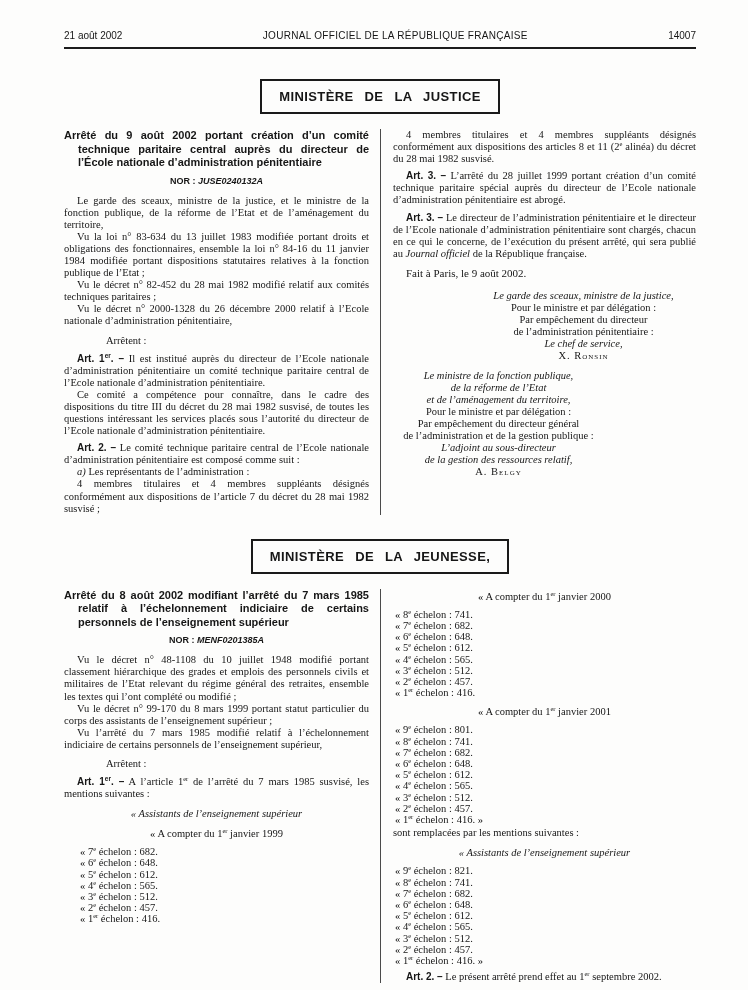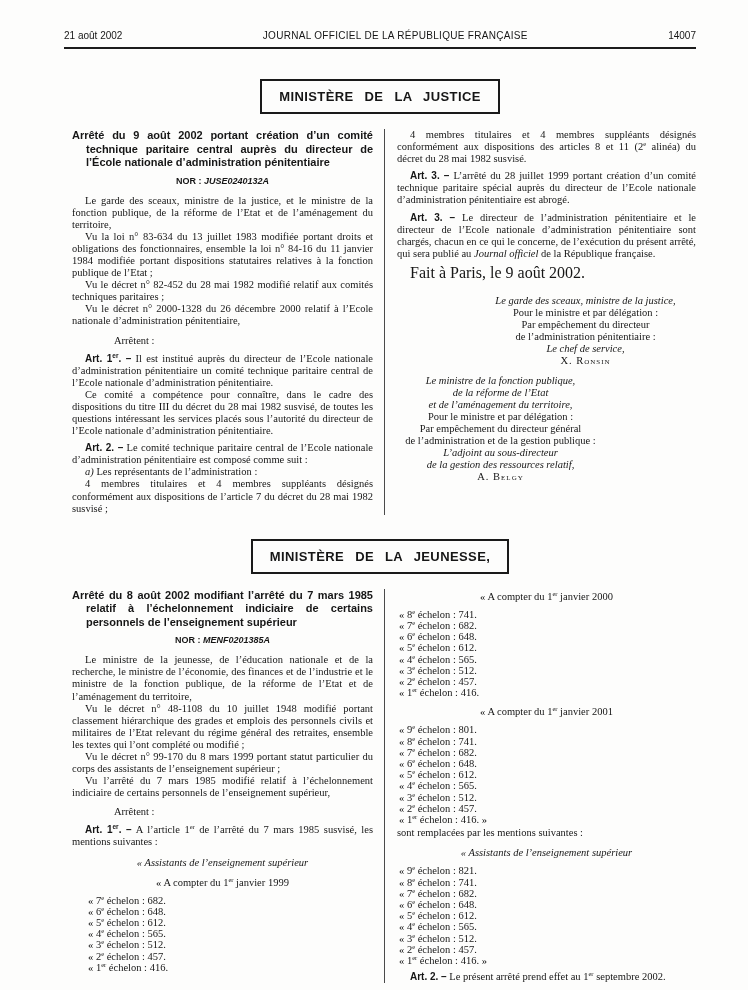--- a/index.html
+++ b/index.html
@@ -17,37 +17,37 @@
   .jo-header .journal{letter-spacing:0.3px;}
   
   .ministry-box{
     margin:30px auto 0;width:fit-content;border:2px solid #1a1a1a;
     padding:7px 17px;text-align:center;
     font-family:"Liberation Sans", sans-serif;font-weight:700;font-size:13px;
     letter-spacing:0.4px;word-spacing:7px;line-height:17px;
   }
   .ministry-box-2{margin-top:24px;}
   
-  .two-col{display:grid;grid-template-columns:1fr 1fr;margin-top:15px;margin-left:8px;}
+  .two-col{display:grid;grid-template-columns:1fr 1fr;margin-top:15px;}
   .col{min-width:0;}
   .col-left{padding-right:11px;}
   .col-right{border-left:1px solid #4a4a4a;padding-left:12px;}
   
   .arrete-title{
     font-family:"Liberation Sans", sans-serif;font-weight:700;font-size:11px;
     line-height:13.5px;margin:0;padding-left:14px;text-indent:-14px;text-align:justify;
   }
   .nor{text-align:center;font-family:"Liberation Sans", sans-serif;font-size:9px;
     font-weight:700;margin:6px 0 9px;}
   .nor-code{font-style:italic;}
   .body-p{margin:0;font-size:10.5px;line-height:12.1px;text-align:justify;text-indent:13px;}
   .art{margin-top:5px;}
   .art-lead{font-family:"Liberation Sans", sans-serif;font-weight:700;font-size:10px;}
   .arretent{margin:7px 0 6px 42px;font-size:10.5px;line-height:12px;}
-  .fait{margin-top:7px;font-size:16px;line-height:12px;text-indent:13px;}
+  .fait{margin-top:7px;font-size:11px;line-height:12px;text-indent:13px;}
   .sig{font-size:10.5px;line-height:12px;text-align:center;margin-top:6px;}
   .sig-1{padding-left:78px;}
   .sig-2{padding-right:92px;margin-top:8px;}
   .it{font-style:italic;}
   .sc{font-variant:small-caps;letter-spacing:1px;}
   .center-line{text-align:center;font-size:10.5px;line-height:12px;margin:8px 0 6px;}
   .ech-list{margin:2px 0 0;}
   .col-left .ech-list{padding-left:16px;}
   .col-right .ech-list{padding-left:2px;}
   .ech-line{font-size:10.5px;line-height:11.2px;white-space:nowrap;}
@@ -121,21 +121,20 @@
     <div>MINISTÈRE DE LA JEUNESSE,</div>
   </div>
 
   <section class="two-col">
     <div class="col col-left">
       <h2 class="arrete-title">Arrêté du 8 août 2002 modifiant l’arrêté du 7 mars 1985 relatif à l’échelonnement indiciaire de certains personnels de l’enseignement supérieur</h2>
       <div class="nor">
         <span>NOR :</span>
         <span class="nor-code">MENF0201385A</span>
       </div>
-      <p class="body-p">Le ministre de la jeunesse, de l’éducation nationale et de la recherche, le ministre de l’économie, des finances et de l’industrie et le ministre de la fonction publique, de la réforme de l’Etat et de l’aménagement du territoire,</p>
       <p class="body-p">Vu le décret n° 48-1108 du 10 juillet 1948 modifié portant classement hiérarchique des grades et emplois des personnels civils et militaires de l’Etat relevant du régime général des retraites, ensemble les textes qui l’ont complété ou modifié ;</p>
       <p class="body-p">Vu le décret n° 99-170 du 8 mars 1999 portant statut particulier du corps des assistants de l’enseignement supérieur ;</p>
       <p class="body-p">Vu l’arrêté du 7 mars 1985 modifié relatif à l’échelonnement indiciaire de certains personnels de l’enseignement supérieur,</p>
       <p class="arretent">Arrêtent :</p>
       <p class="body-p art"><span class="art-lead"><span>Art. 1</span><sup>er</sup><span>. –</span></span> <span>A l’article 1</span><sup>er</sup><span> de l’arrêté du 7 mars 1985 susvisé, les mentions suivantes :</span></p>
 
       <div class="center-line it mt8">« Assistants de l’enseignement supérieur</div>
 
       <div class="center-line"><span>« A compter du 1</span><sup>er</sup><span> janvier 1999</span></div>
 

